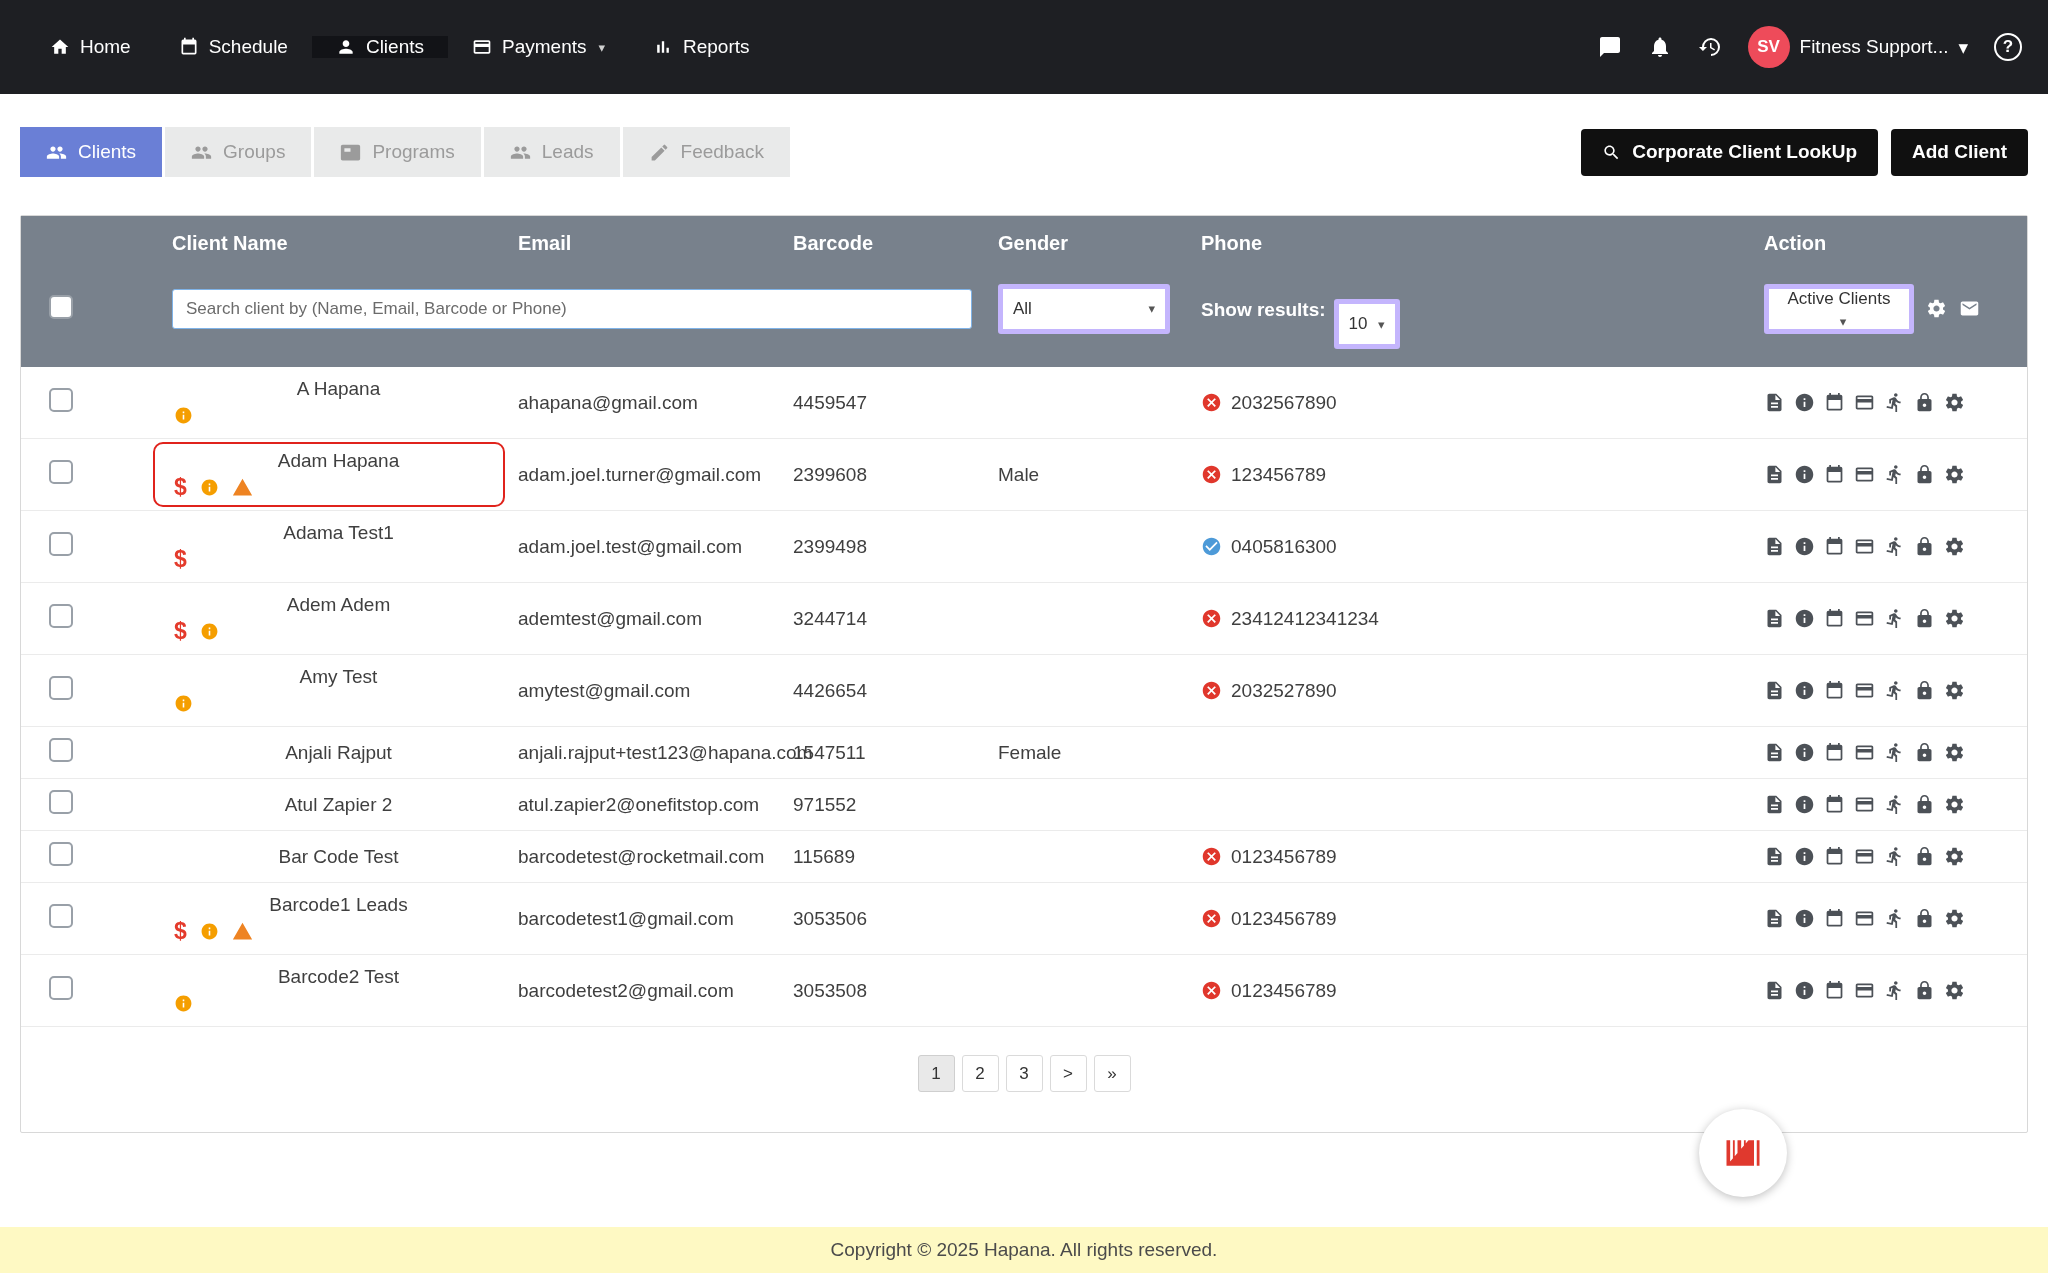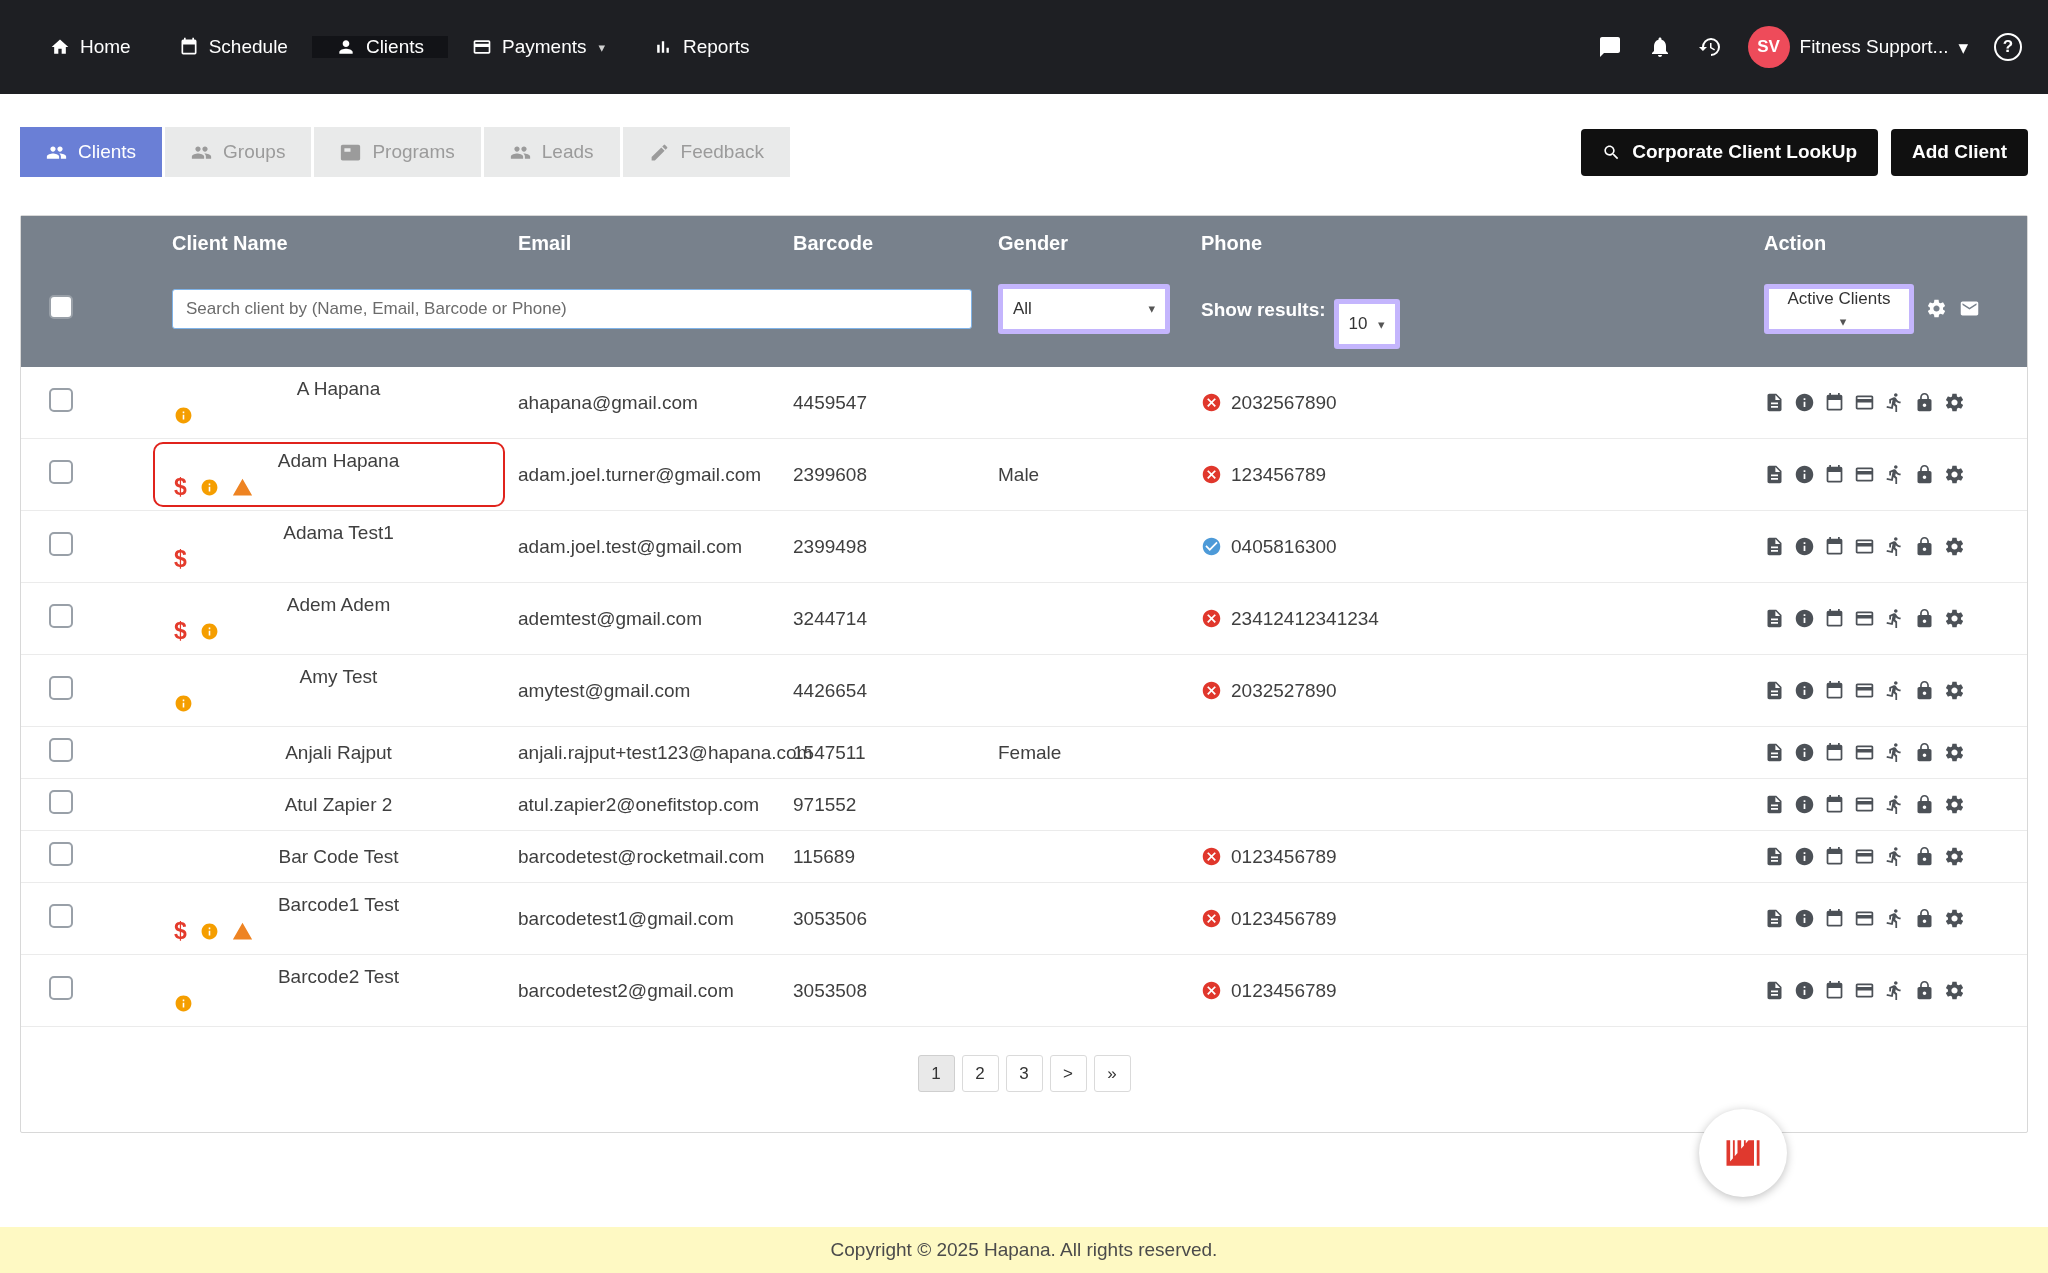--- a/index.html
+++ b/index.html
@@ -755,21 +755,21 @@
             <svg viewBox="0 0 24 24">
               <path d="M19.4 13c.04-.32.06-.66.06-1s-.02-.68-.07-1l2.11-1.65c.19-.15.24-.42.12-.64l-2-3.46c-.12-.22-.39-.3-.61-.22l-2.49 1c-.52-.4-1.08-.73-1.69-.98l-.38-2.65C14.46 2.18 14.25 2 14 2h-4c-.25 0-.46.18-.49.42l-.38 2.65c-.61.25-1.17.59-1.69.98l-2.49-1c-.23-.09-.49 0-.61.22l-2 3.46c-.13.22-.07.49.12.64L4.57 11c-.05.32-.07.66-.07 1s.02.68.07 1l-2.11 1.65c-.19.15-.24.42-.12.64l2 3.46c.12.22.39.3.61.22l2.49-1c.52.4 1.08.73 1.69.98l.38 2.65c.03.24.24.42.49.42h4c.25 0 .46-.18.49-.42l.38-2.65c.61-.25 1.17-.59 1.69-.98l2.49 1c.23.09.49 0 .61-.22l2-3.46c.12-.22.07-.49-.12-.64L19.4 13zM12 15.5c-1.93 0-3.5-1.57-3.5-3.5s1.57-3.5 3.5-3.5 3.5 1.57 3.5 3.5-1.57 3.5-3.5 3.5z"></path>
             </svg>
           </span>
     </div>
   </div>
       <div class="trow grid7">
     <div class="cell-cb"><input type="checkbox" class="cb" style=""></div>
     <div>
       <div class="name-wrap">
-        <div class="nm">Barcode1 Test</div>
+        <div class="nm">Barcode1 Leads</div>
         <div class="flags">
           <span class="flag-dollar">$</span>
           <span class="flag-info">
                 <svg viewBox="0 0 24 24">
                   <path d="M12 2C6.48 2 2 6.48 2 12s4.48 10 10 10 10-4.48 10-10S17.52 2 12 2zm1 15h-2v-6h2v6zm0-8h-2V7h2v2z"></path>
                 </svg>
               </span>
           <span class="flag-warn">
                 <svg viewBox="0 0 24 24">
                   <path d="M12 2 1 21h22L12 2zm1 14h-2v2h2v-2zm0-7h-2v5h2V9z"></path>

